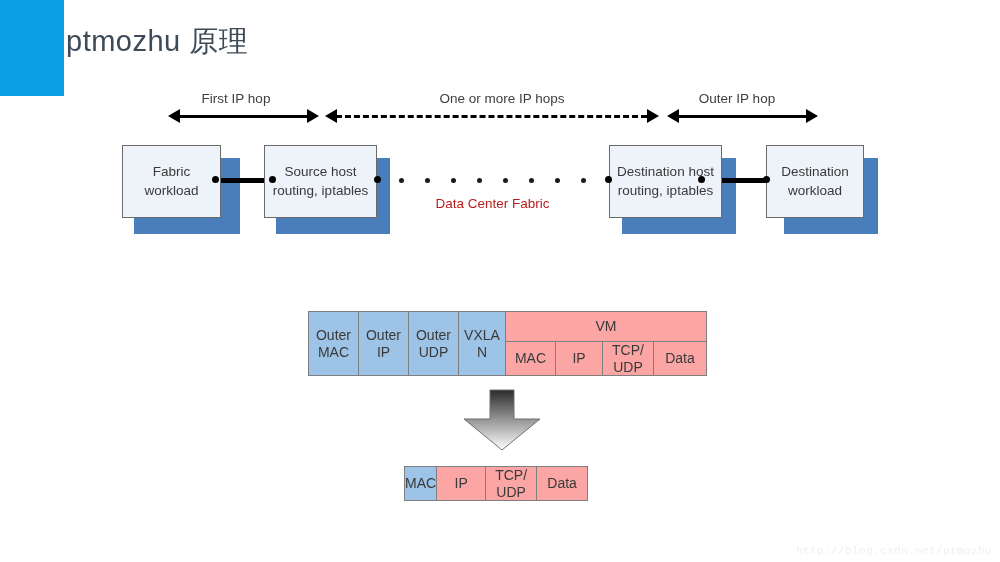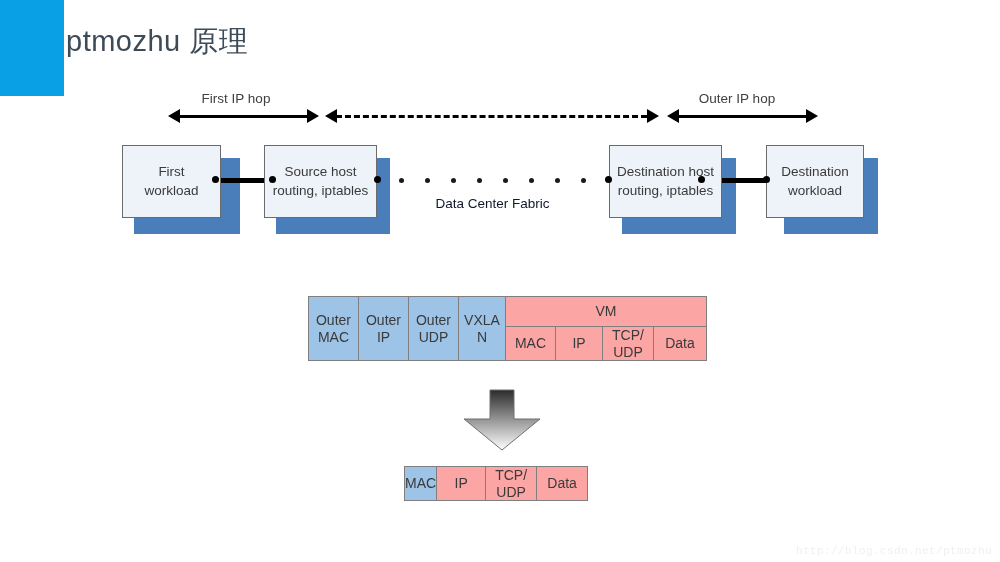--- a/index.html
+++ b/index.html
@@ -97,21 +97,21 @@
   .fabric-dot {
     position: absolute;
     width: 5px; height: 5px;
     border-radius: 50%;
     background: #1a1a1a;
     z-index: 2;
   }
   #fabric-label {
     position: absolute;
     font-size: 13.5px;
-    color: #0f172a;
+    color: #b91c1c;
     text-align: center;
     white-space: nowrap;
   }
 
   
   .packet-table {
     position: absolute;
     border-collapse: collapse;
     table-layout: fixed;
     font-size: 14px;
@@ -120,21 +120,21 @@
   .packet-table td {
     border: 1.1px solid #7f7f7f;
     text-align: center;
     vertical-align: middle;
     line-height: 1.18;
     padding: 0;
   }
   td.blue { background: #9dc3e6; }
   td.pink { background: #fca5a5; }
 
-  #encap-table { left: 308px; top: 296px; }
+  #encap-table { left: 308px; top: 311px; }
   #encap-table td { height: 29px; }
 
   #plain-table { left: 404px; top: 466px; }
   #plain-table td { height: 29px; }
 
   
   #down-arrow {
     position: absolute;
     left: 461px; top: 389px;
     width: 82px; height: 62px;
@@ -153,20 +153,21 @@
 </style>
 </head>
 <body>
 
 <div id="accent-bar"></div>
 <div id="page-title">ptmozhu 原理</div>
 
 <div id="network-diagram">
 
   <div class="hop-label" style="left:163px; top:91px; width:146px;">First IP hop</div>
+  <div class="hop-label" style="left:398px; top:91px; width:208px;">One or more IP hops</div>
   <div class="hop-label" style="left:664px; top:91px; width:146px;">Outer IP hop</div>
 
   <div class="arrow-head left" style="left:168px; top:109px;"></div>
   <div class="arrow-line" style="left:179px; top:115px; width:128px;"></div>
   <div class="arrow-head right" style="left:307px; top:109px;"></div>
 
   <div class="arrow-head left" style="left:325px; top:109px;"></div>
   <div class="arrow-line dashed" style="left:336px; top:115px; width:311px;"></div>
   <div class="arrow-head right" style="left:647px; top:109px;"></div>
 
@@ -177,21 +178,21 @@
   <div class="node-shadow" style="left:134px; top:158px; width:106px; height:76px;"></div>
   <div class="node-shadow" style="left:276px; top:158px; width:114px; height:76px;"></div>
   <div class="node-shadow" style="left:622px; top:158px; width:114px; height:76px;"></div>
   <div class="node-shadow" style="left:784px; top:158px; width:94px;  height:76px;"></div>
 
   <div class="link-line" style="left:214px; top:178px; width:58px;"></div>
   <div class="link-line" style="left:700px; top:178px; width:68px;"></div>
 
   <div class="node-box" style="left:122px; top:145px; width:99px;  height:73px;">
     <span>
-      <span>First</span><br>
+      <span>Fabric</span><br>
       <span>workload</span>
     </span>
   </div>
 
   <div class="node-box" style="left:264px; top:145px; width:113px; height:73px;">
     <span>
       <span>Source host</span><br>
       <span>routing, iptables</span>
     </span>
   </div>

